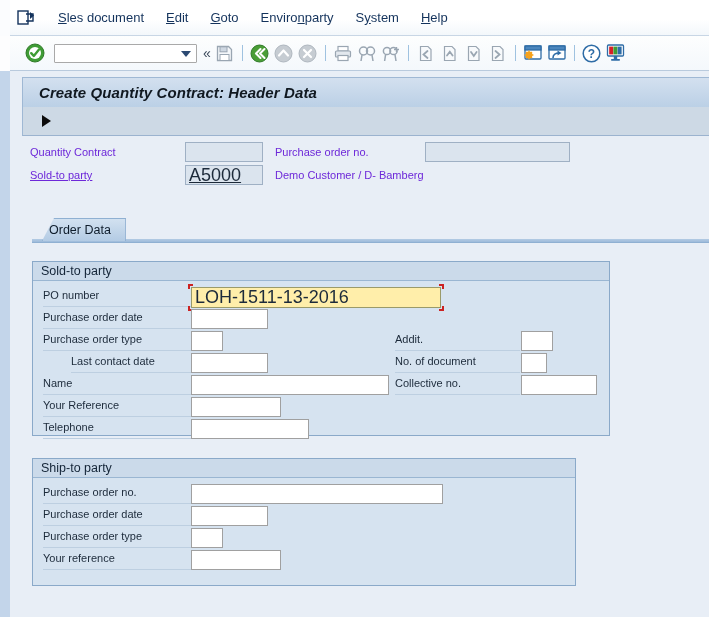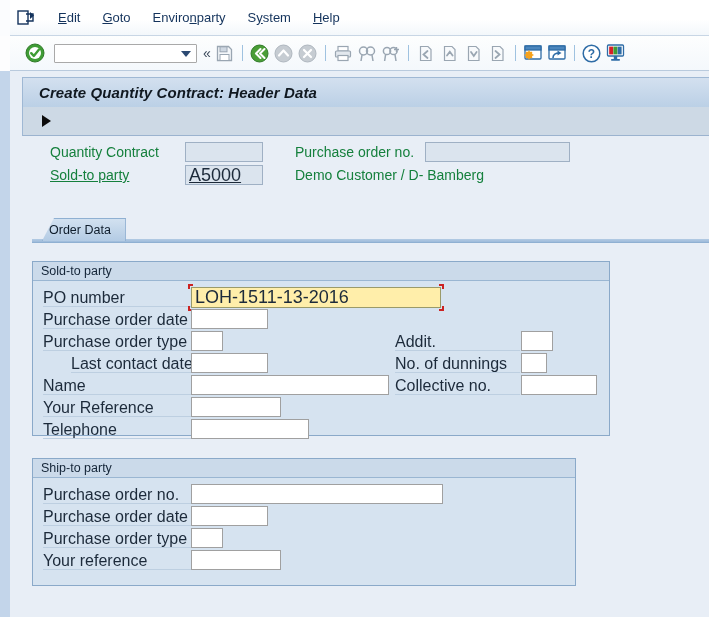--- a/index.html
+++ b/index.html
@@ -137,23 +137,22 @@
     cursor: default;
   }
 
   
   .hdr {
     position: absolute; left: 12px; top: 67px;
     width: 687px; height: 56px;
   }
   .hdr-row { position: absolute; height: 20px; display: flex; align-items: center; }
   .lbl {
-    font-size: 14px; color: #15803d;
+    font-size: 11px; color: #6d28d9;
     white-space: nowrap;
-    margin-left: 20px;
   }
   .lbl.link { text-decoration: underline; cursor: default; }
 
   .inp {
     background: #ffffff;
     border: 1px solid #a0a0a0;
     height: 20px;
     font-family: "Liberation Sans", sans-serif;
     font-size: 18px;
     color: #1c2a3a;
@@ -215,21 +214,21 @@
     display: flex; align-items: center;
     padding-left: 8px;
     font-size: 12.5px;
     color: #132437;
   }
   .group-body { position: relative; }
 
   .frow { position: absolute; height: 20px; }
   .frow .lbl2 {
     position: absolute; left: 0; top: 2px;
-    font-size: 16px; color: #1c2a3a;
+    font-size: 11px; color: #1c2a3a;
     white-space: nowrap;
   }
   .dotline {
     position: absolute; height: 1px;
     background: #bdcfe1;
     bottom: 0;
   }
 
   
   .focus-wrap { position: absolute; }
@@ -261,20 +260,21 @@
   </div>
 
   <div class="menubar">
     <div class="menu-logo">
       <svg width="18" height="15" viewBox="0 0 18 15">
         <rect x="1" y="1" width="10" height="13" fill="#ffffff" stroke="#14335c" stroke-width="1.4"></rect>
         <path d="M9 4 L16 4 L16 11 L9 11" fill="none" stroke="#14335c" stroke-width="1.4"></path>
         <path d="M13 2 L17 5.5 L13 9 Z" fill="#14335c"></path>
       </svg>
     </div>
+    <div class="menu-item"><span class="ak">S</span><span>les document</span></div>
     <div class="menu-item"><span class="ak">E</span><span>dit</span></div>
     <div class="menu-item"><span class="ak">G</span><span>oto</span></div>
     <div class="menu-item"><span>Enviro</span><span class="ak">n</span><span>party</span></div>
     <div class="menu-item"><span>S</span><span class="ak">y</span><span>stem</span></div>
     <div class="menu-item"><span class="ak">H</span><span>elp</span></div>
   </div>
 
   <div class="toolbar">
 
     <div class="tb-ok">
@@ -490,21 +490,21 @@
             <div class="dotline" style="left:0px; width:125px;"></div>
           </div>
           <input class="inp" style="position: absolute; left: 488px; top: 50px; width: 32px;" value="">
 
           <div class="frow" style="left:10px; top:72px; width:545px;margin-left:28px;">
             <span class="lbl2">Last contact date</span>
             <div class="dotline" style="left:0px; width:155px;"></div>
           </div>
           <input class="inp" style="position: absolute; left: 158px; top: 72px; width: 77px;" value="">
           <div class="frow" style="left:362px; top:72px; width:190px;">
-            <span class="lbl2">No. of dunnings</span>
+            <span class="lbl2">No. of document</span>
             <div class="dotline" style="left:0px; width:125px;"></div>
           </div>
           <input class="inp" style="position: absolute; left: 488px; top: 72px; width: 26px;" value="">
 
           <div class="frow" style="left:10px; top:94px; width:545px;">
             <span class="lbl2">Name</span>
             <div class="dotline" style="left:0px; width:155px;"></div>
           </div>
           <input class="inp" style="position: absolute; left: 158px; top: 94px; width: 198px;" value="">
           <div class="frow" style="left:362px; top:94px; width:190px;">

